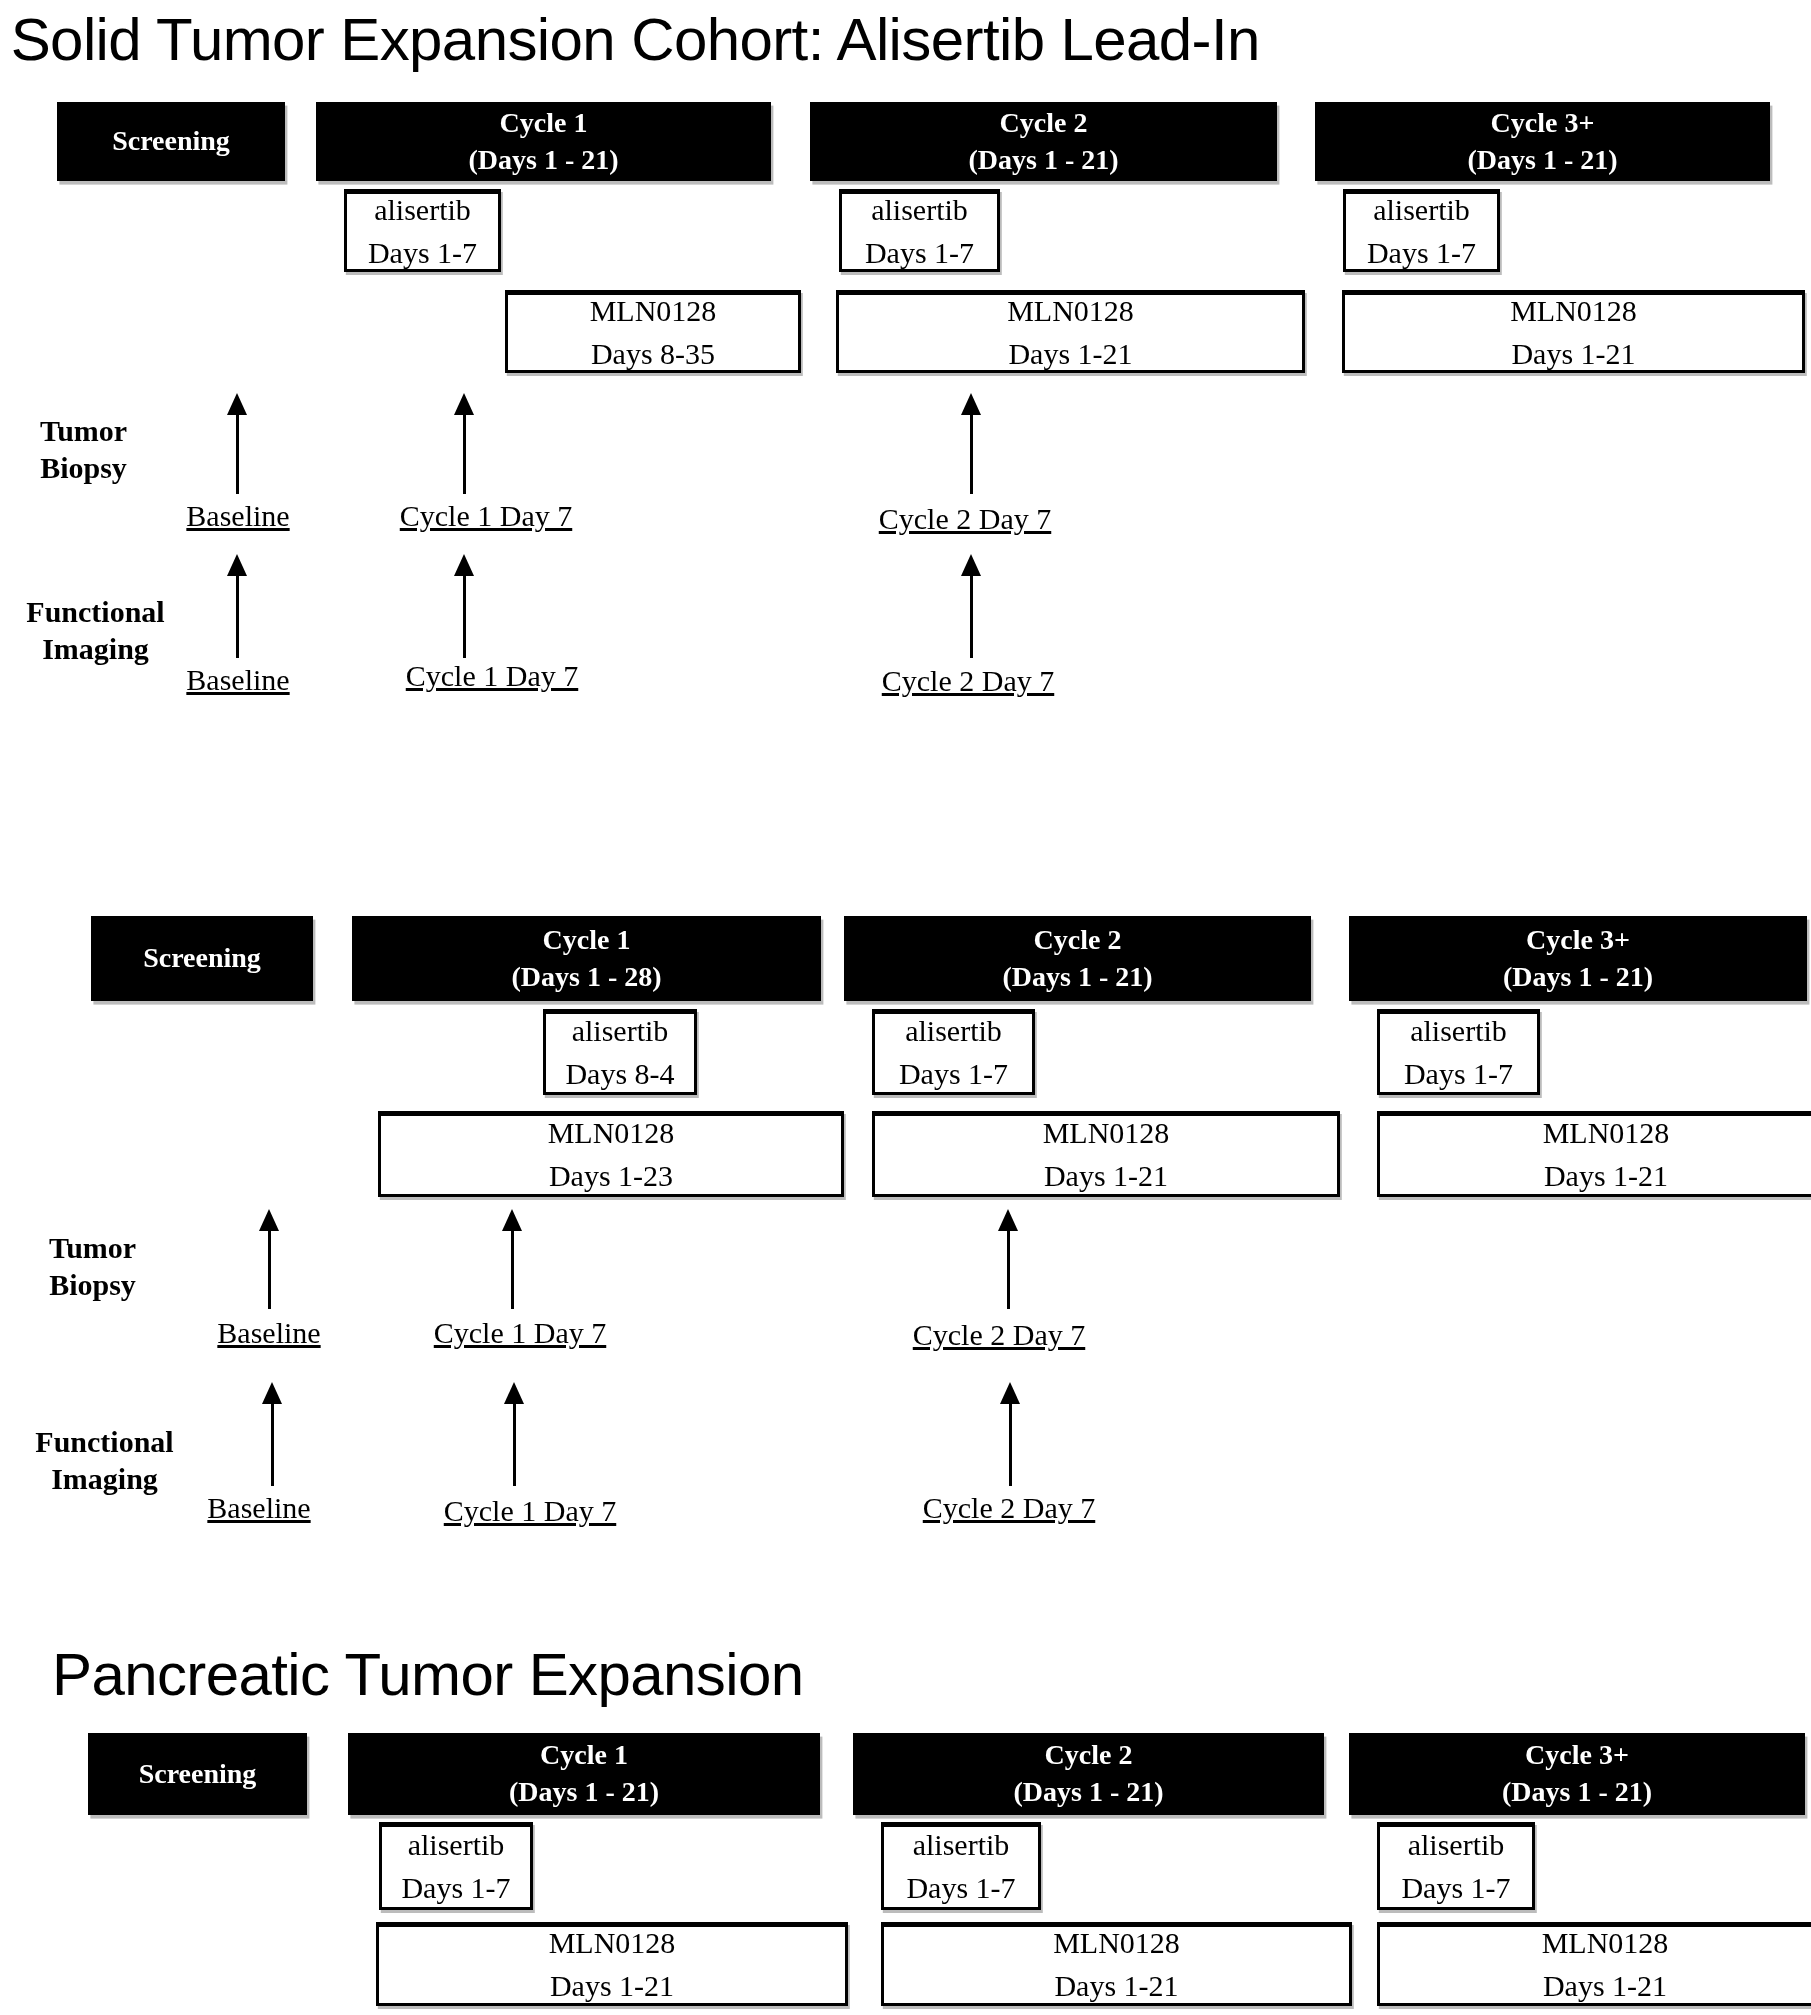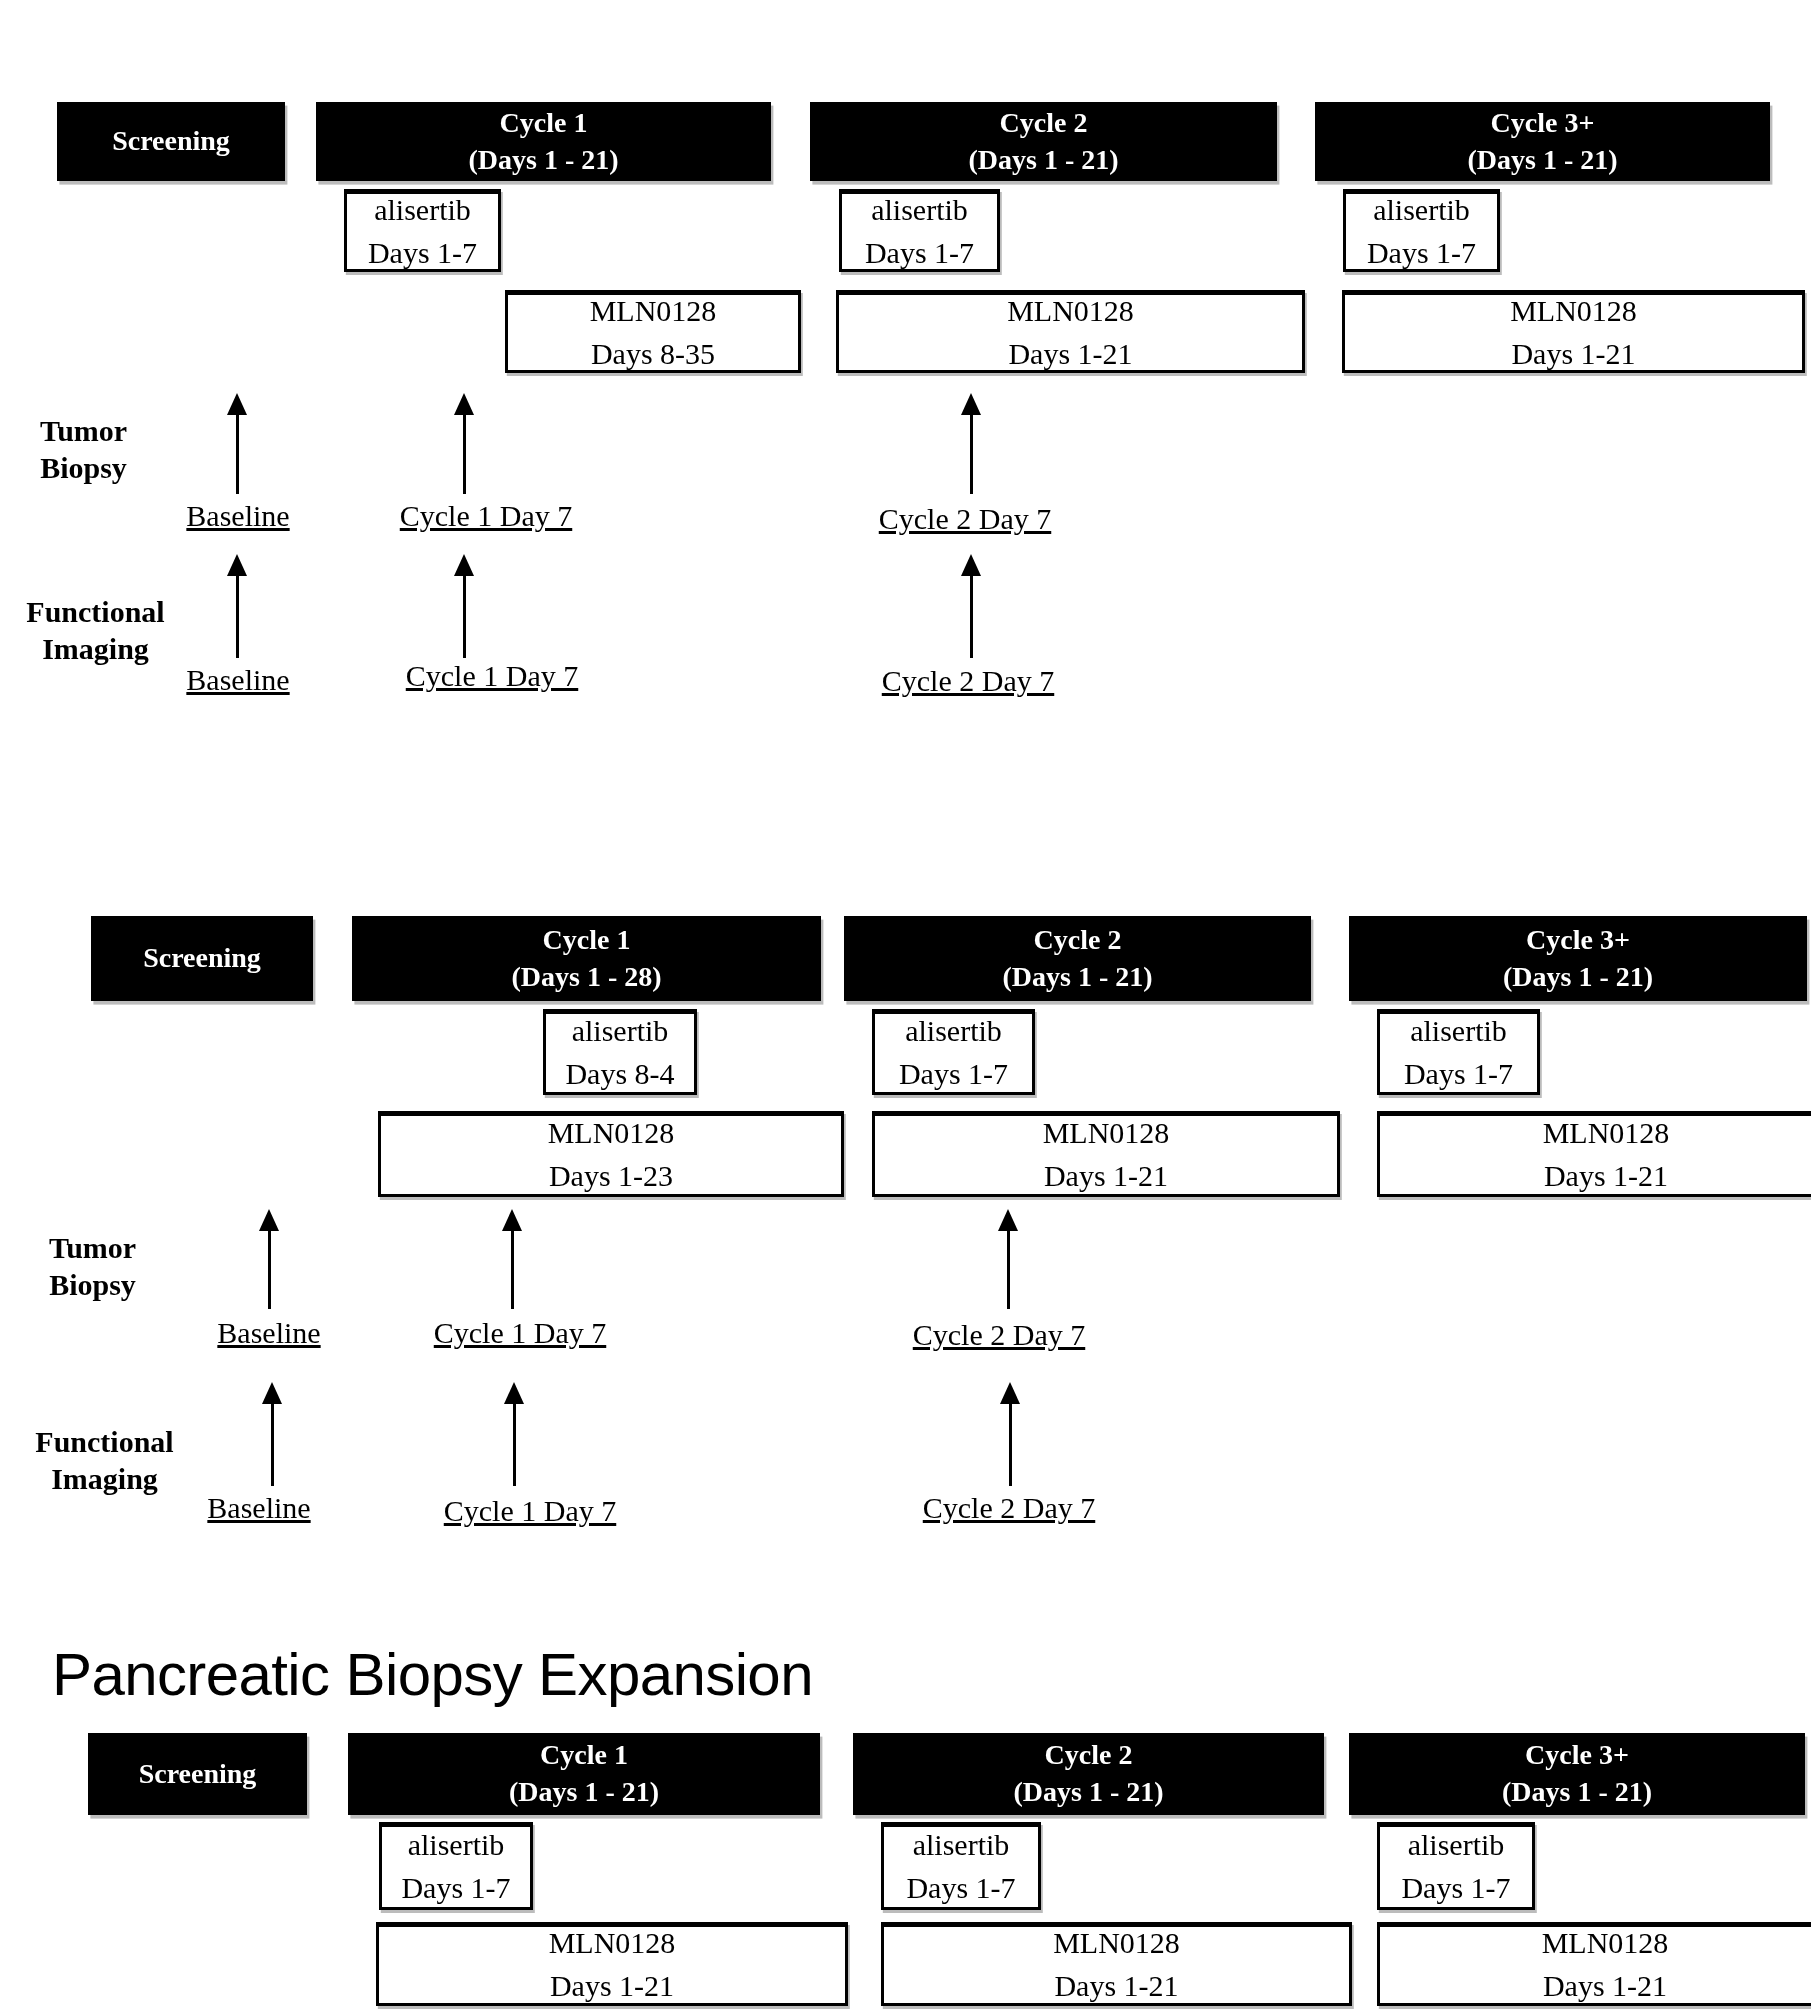--- a/index.html
+++ b/index.html
@@ -45,20 +45,21 @@
     border-left:10.7px solid transparent; border-right:10.7px solid transparent;
     border-bottom:22.6px solid #000;
   }
   .arrow .shaft { width:3px; background:#000; flex:1; }
 </style>
 </head>
 <body>
 
 <div class="canvas">
 
+  <div class="title" style="left:10.7px; top:4.8px;">Solid Tumor Expansion Cohort: Alisertib Lead-In</div>
 
   <div class="blackbox" style="left:57px; top:102px; width:228px; height:79px;">
     <span>Screening</span>
   </div>
 
   <div class="blackbox" style="left:316px; top:102px; width:455px; height:79px;">
     <span>Cycle 1</span>
     <span>(Days 1 - 21)</span>
   </div>
   <div class="blackbox" style="left:810px; top:102px; width:467px; height:79px;">
@@ -221,21 +222,21 @@
     </div>
   <div class="arrow" style="left:1010px; top:1382px; height:104px;">
       <div class="head"></div>
       <div class="shaft"></div>
     </div>
 
   <div class="tp" style="left:259px; top:1491px;">Baseline</div>
   <div class="tp" style="left:530px; top:1494px;">Cycle 1 Day 7</div>
   <div class="tp" style="left:1009px; top:1491px;">Cycle 2 Day 7</div>
 
-  <div class="title" style="left:52px; top:1640px;">Pancreatic Biopsy Expansion</div>
+  <div class="title" style="left:52px; top:1640px;">Pancreatic Tumor Expansion</div>
 
   <div class="blackbox" style="left:88px; top:1733px; width:219px; height:82px;">
     <span>Screening</span>
   </div>
 
   <div class="blackbox" style="left:348px; top:1733px; width:472px; height:82px;">
     <span>Cycle 1</span>
     <span>(Days 1 - 21)</span>
   </div>
   <div class="blackbox" style="left:853px; top:1733px; width:471px; height:82px;">

